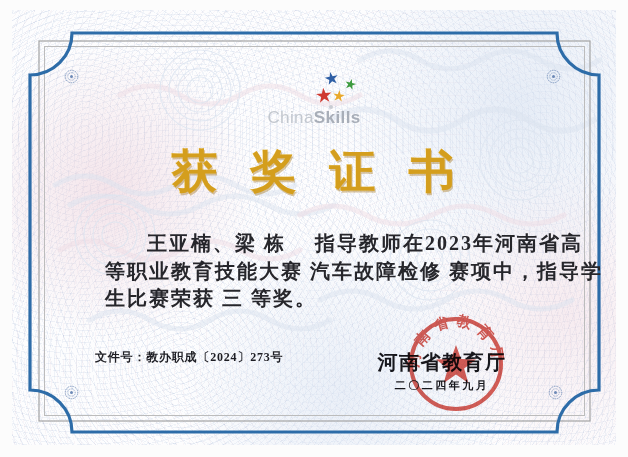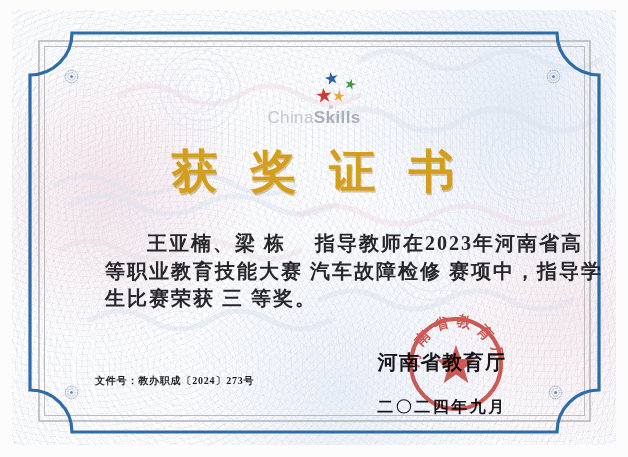--- a/index.html
+++ b/index.html
@@ -40,27 +40,27 @@
   .title{position:absolute;left:0;top:141px;width:626px;margin:0;text-align:center;
     font-size:46px;font-weight:700;color:#d49e1d;letter-spacing:33px;padding-left:33px;box-sizing:border-box;
     text-shadow:1px 1.5px 0 rgba(158,106,8,.38), -0.5px -0.5px 0 rgba(255,235,170,.8);}
 
   
   .body-text{position:absolute;left:90px;top:215px;width:502px;margin:15px;
     font-size:20px;font-weight:700;color:#26262b;line-height:27.5px;letter-spacing:2px;
     text-indent:42px;white-space:pre-line;}
 
   
-  .filenos{position:absolute;left:95px;top:370px;font-size:10px;font-weight:700;color:#1e1e24;letter-spacing:.8px;}
+  .filenos{position:absolute;left:95px;top:347px;font-size:12px;font-weight:700;color:#1e1e24;letter-spacing:.8px;}
   .filenos .row{line-height:21.5px;}
 
   
   .issuer-block{position:absolute;left:362px;top:349px;width:160px;text-align:center;color:#17171c;}
   .issuer-name{font-size:20px;font-weight:700;letter-spacing:1.5px;}
-  .issue-date{font-size:16px;font-weight:600;letter-spacing:2.5px;margin-top:21px;}
+  .issue-date{font-size:11px;font-weight:600;letter-spacing:2.5px;margin-top:2px;}
 
   
   .seal{position:absolute;left:404px;top:312px;width:104px;height:104px;opacity:.82;mix-blend-mode:multiply;}
 </style>
 </head>
 <body>
 
 <div class="page">
 
   <div class="texture"></div>

